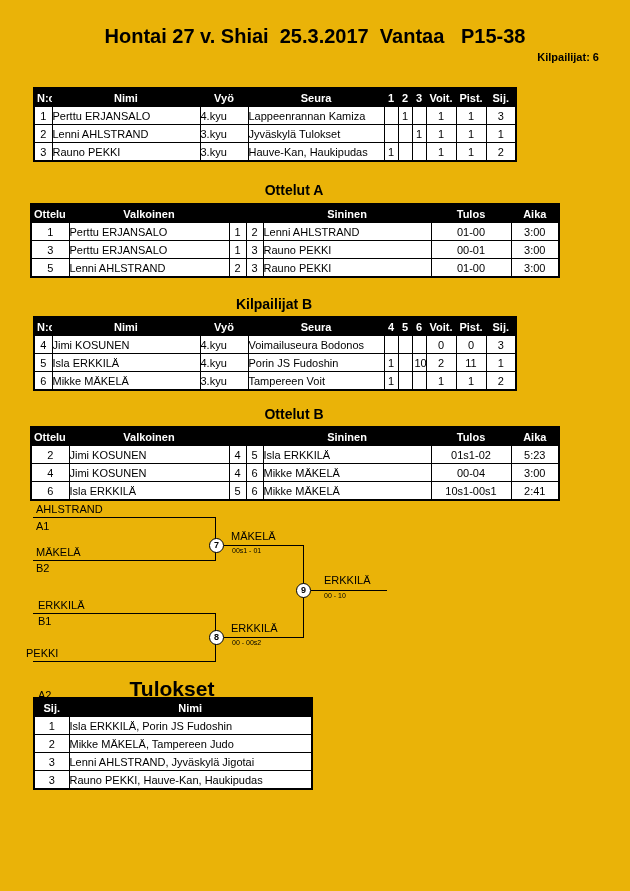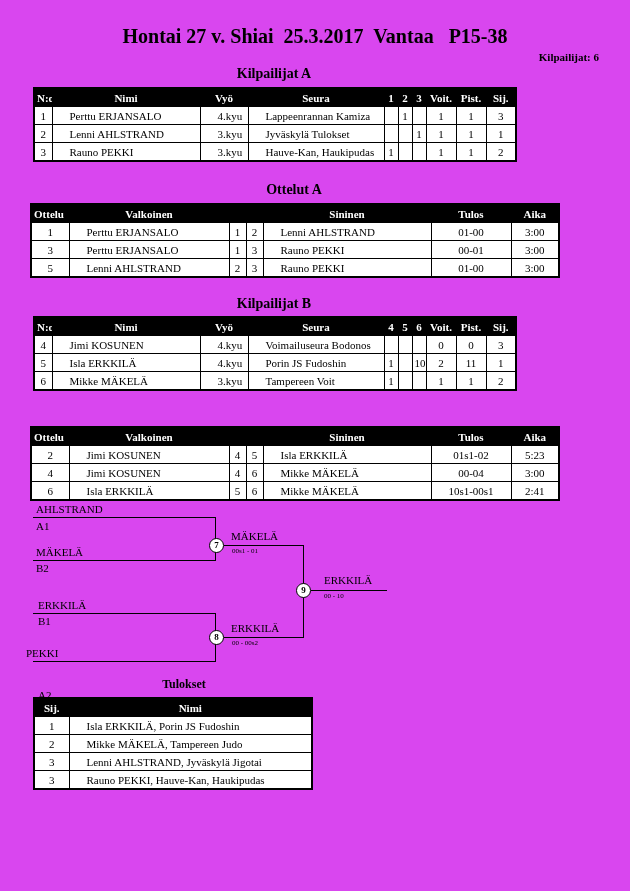--- a/index.html
+++ b/index.html
@@ -2,21 +2,21 @@
 <html><head>
 <meta charset="utf-8">
 <style>
   html, body { margin: 0; padding: 0; }
   body {
     width: 630px; height: 891px;
     background: #ffffff;
     font-family: "Liberation Sans", sans-serif;
     color: #000;
   }
-  .page { position: relative; width: 630px; height: 891px; background: #d946ef; overflow: hidden; font-family: Liberation Serif, serif; }
+  .page { position: relative; width: 630px; height: 891px; background: #eab308; overflow: hidden; }
 
   .title {
     position: absolute; top: 25px; left: 0; width: 100%;
     text-align: center; font-size: 20px; font-weight: bold; white-space: pre;
   }
   .meta {
     position: absolute; top: 51px; right: 31px;
     font-size: 11px; font-weight: bold;
   }
   .h-sec { position: absolute; font-size: 14px; font-weight: bold; text-align: center; }
@@ -24,21 +24,21 @@
   table.tbl {
     position: absolute; border-collapse: collapse; table-layout: fixed;
     background: #fff; border: 2px solid #000;
   }
   .tbl th, .tbl td {
     border: 1px solid #000; font-size: 11px; height: 17px;
     padding: 0 2px; overflow: hidden; white-space: nowrap;
     text-align: center; vertical-align: middle; font-weight: normal;
   }
   .tbl thead th { background: #000; color: #fff; font-weight: bold; border-color: #000; }
-  .tbl .al { text-align: left; padding-left: 17px; }
+  .tbl .al { text-align: left; padding-left: 0; }
   .tbl thead th.al { padding-left: 2px; }
 
   
   .bracket { position: absolute; left: 0; top: 0; width: 548px; height: 891px; }
   .b-name  { position: absolute; font-size: 11px; }
   .b-seed  { position: absolute; font-size: 11px; }
   .b-score { position: absolute; font-size: 7px; }
   .b-hline { position: absolute; height: 1px; background: #000; }
   .b-vline { position: absolute; width: 1px; background: #000; }
   .b-circle {
@@ -48,21 +48,20 @@
   }
 </style>
 </head>
 <body>
 
 <div class="page">
 
   <div class="title">Hontai 27 v. Shiai  25.3.2017  Vantaa   P15-38</div>
   <div class="meta">Kilpailijat: 6</div>
 
-  <div class="h-sec" style="left:33px; top:66px; width:482px;">Kilpailijat A</div>
   <table class="tbl" style="left:33px; top:87px; width:482px;">
     <colgroup>
       <col style="width:18px">
         <col style="width:148px">
         <col style="width:48px">
         <col style="width:136px">
       <col style="width:14px">
         <col style="width:14px">
         <col style="width:14px">
       <col style="width:30px">
@@ -237,20 +236,21 @@
         <td>1</td>
         <td></td>
         <td></td>
         <td>1</td>
         <td>1</td>
         <td>2</td>
       </tr>
     </tbody>
   </table>
 
+  <div class="h-sec" style="left:30px; top:406px; width:528px;">Ottelut B</div>
   <table class="tbl" style="left:30px; top:426px; width:528px;">
     <colgroup>
       <col style="width:38px">
         <col style="width:160px">
         <col style="width:17px">
         <col style="width:17px">
       <col style="width:168px">
         <col style="width:80px">
         <col style="width:48px">
     </colgroup>
@@ -325,21 +325,21 @@
     <div class="b-score" style="left:232px; top:639px;">00 - 00s2</div>
     <div class="b-circle" style="left:209px; top:630px;">8</div>
 
     <div class="b-vline" style="left:303px; top:545px; height:93px;"></div>
     <div class="b-hline" style="left:311px; top:590px; width:76px;"></div>
     <div class="b-name" style="left:324px; top:574px;">ERKKILÄ</div>
     <div class="b-score" style="left:324px; top:592px;">00 - 10</div>
     <div class="b-circle" style="left:296px; top:583px;">9</div>
   </div>
 
-  <div class="h-sec" style="left:45px; top:677px; width:278px; font-size:12px;">Tulokset</div>
+  <div class="h-sec" style="left:33px; top:677px; width:278px; font-size:21px;">Tulokset</div>
   <table class="tbl" style="left:33px; top:697px; width:278px;">
     <colgroup>
       <col style="width:35px">
         <col style="width:243px">
     </colgroup>
     <thead>
       <tr>
         <th>Sij.</th>
         <th>Nimi</th>
       </tr>

